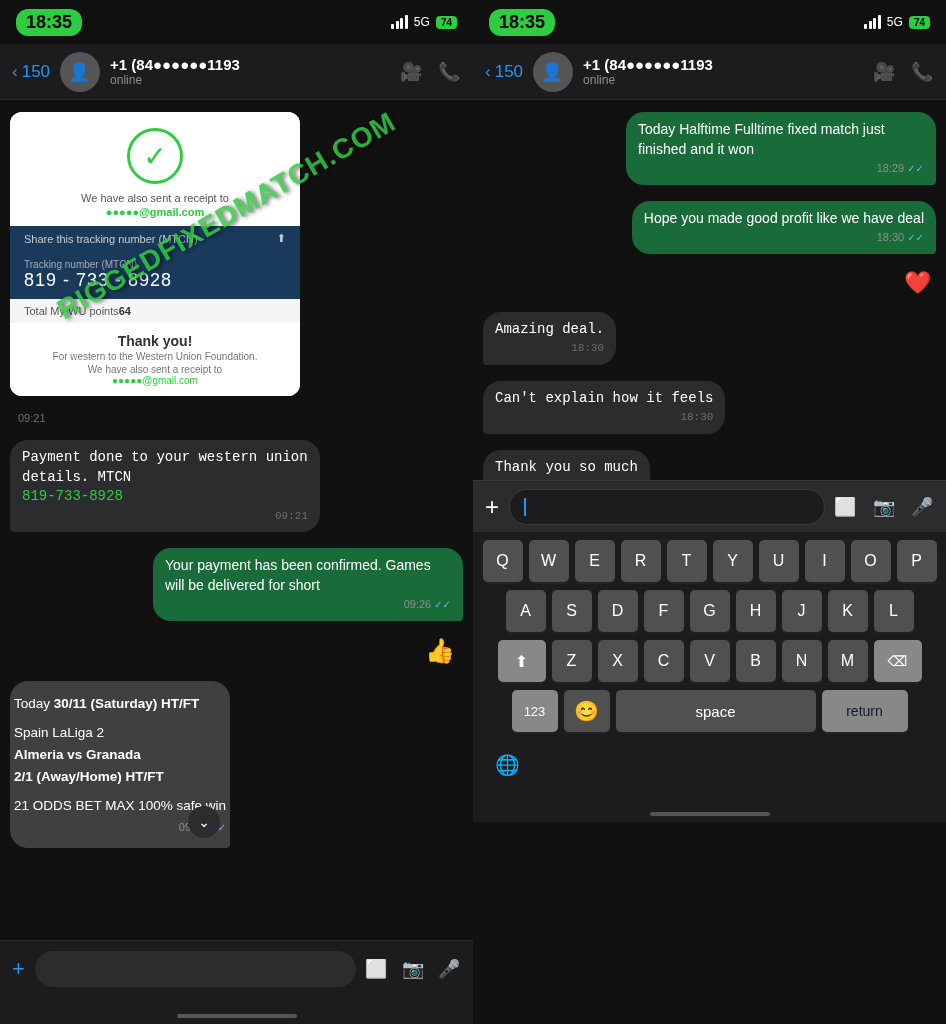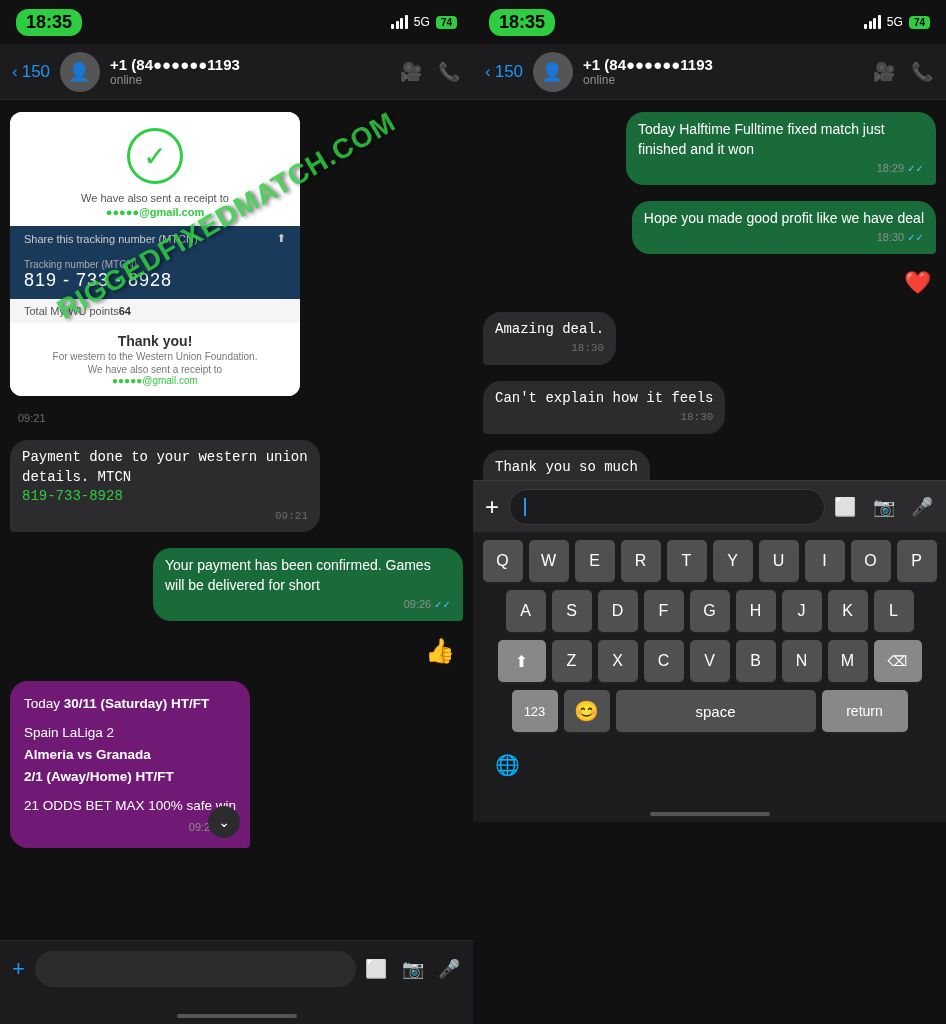--- a/index.html
+++ b/index.html
@@ -203,24 +203,24 @@
       justify-content: flex-end;
       gap: 3px;
     }
     .bubble-left .bubble-time { color: #6e6e6e; }
     .ticks { font-size: 10px; color: #4fc3f7; }
     .wu-link { color: #2ecc40; }
     .thumbs-up { font-size: 24px; align-self: flex-end; margin-right: 8px; }
     .heart-emoji { align-self: flex-end; font-size: 22px; margin-right: 4px; }
 
     .match-bubble {
-      background: #701a75;
+      background: #404040;
       color: #fff;
       border-radius: 18px 18px 4px 18px;
-      padding: 12px 14px;
+      padding: 12px 4px;
       max-width: 340px;
       font-size: 13.5px;
       line-height: 1.6;
       align-self: flex-start;
       position: relative;
     }
     .scroll-down-btn {
       position: absolute;
       bottom: 10px;
       right: 10px;
@@ -381,21 +381,21 @@
       color: #fff;
       font-size: 15px;
       box-shadow: 0 2px 0 #222;
     }
     .key-return {
       background: #888;
       width: 86px;
       height: 42px;
       border-radius: 5px;
       display: flex; align-items: center; justify-content: center;
-      color: #ffffff;
+      color: #0f172a;
       font-size: 14px;
       box-shadow: 0 2px 0 #222;
     }
     .key-globe {
       background: #1c1c1e;
       width: 46px;
       height: 42px;
       border-radius: 5px;
       display: flex; align-items: center; justify-content: center;
       font-size: 20px;

